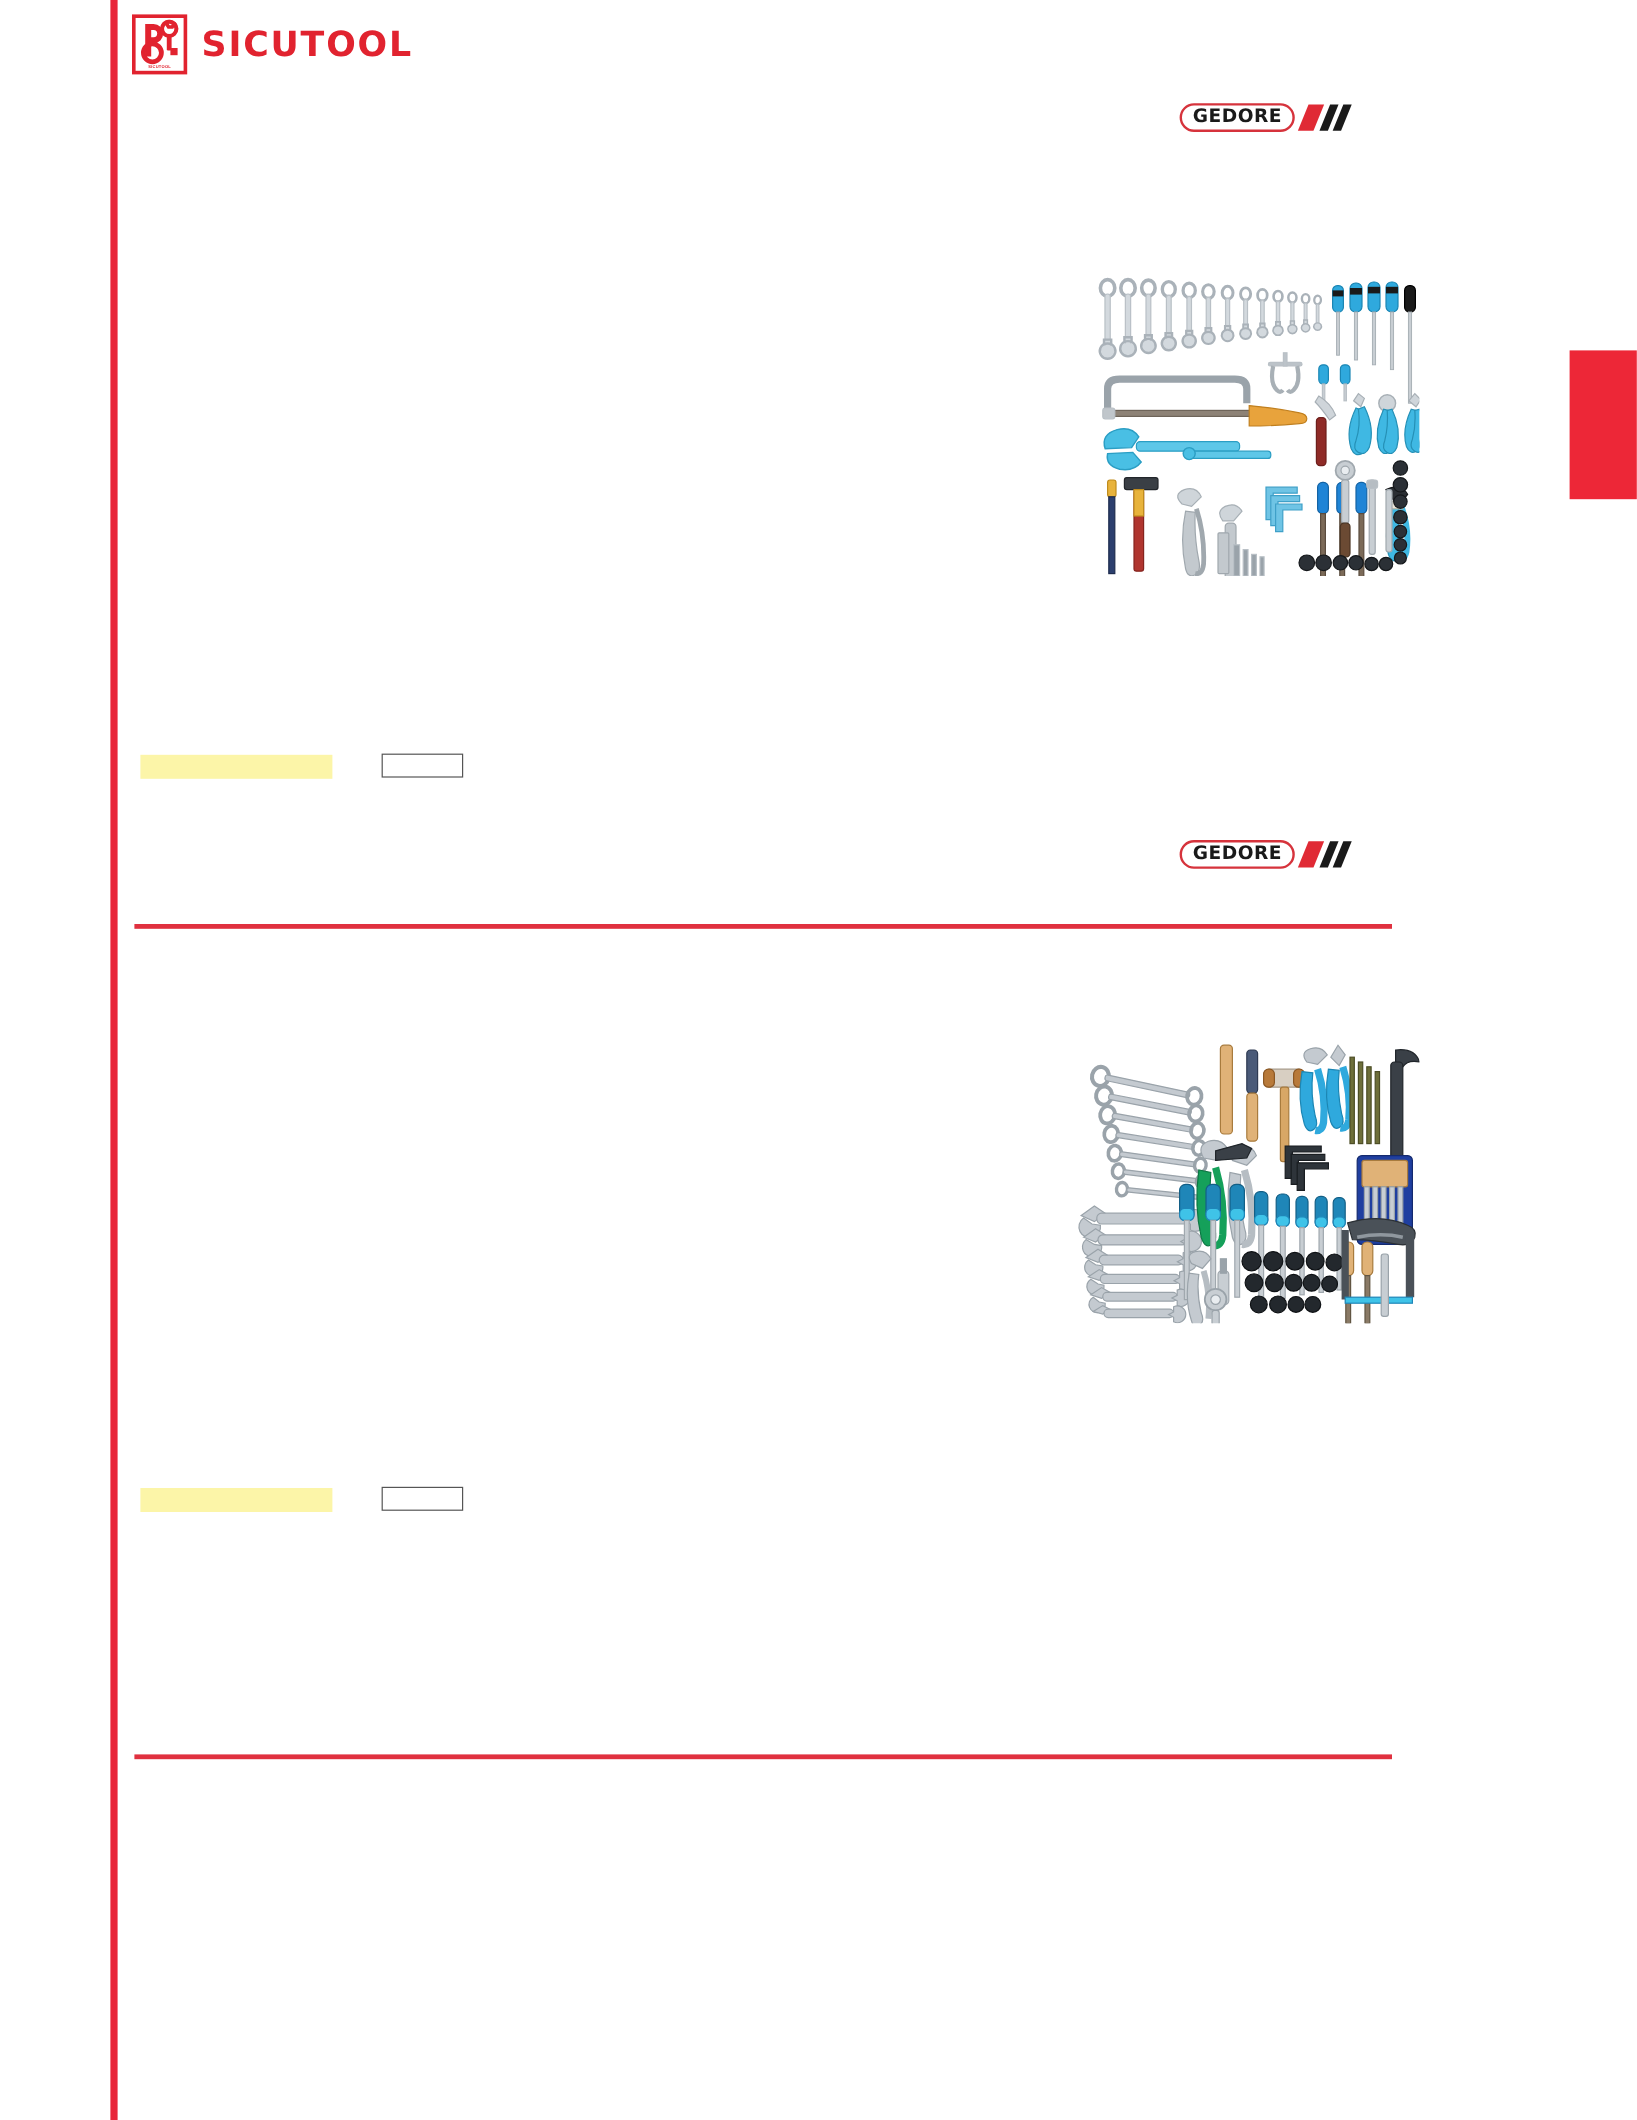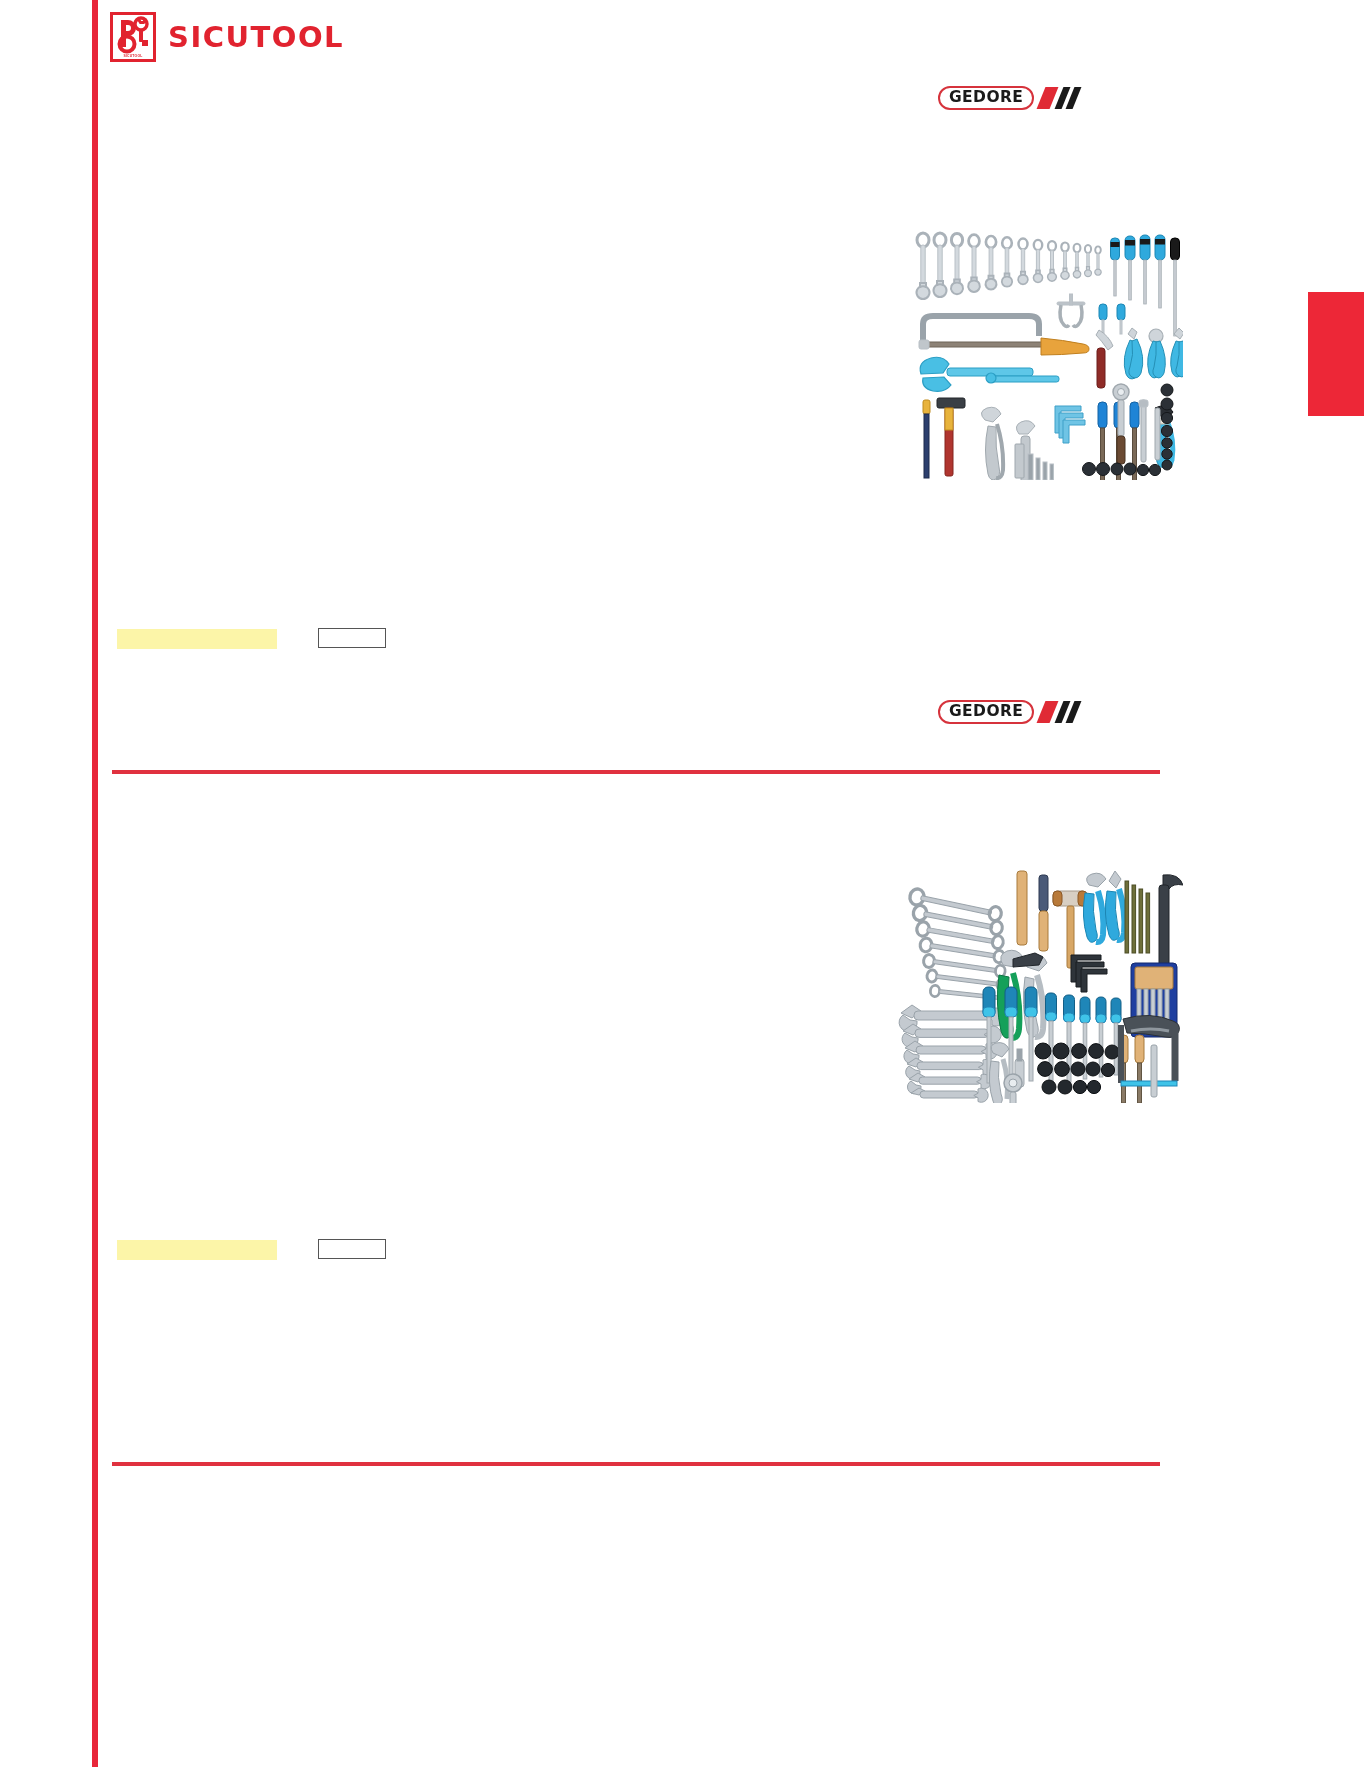--- a/index.html
+++ b/index.html
@@ -88,20 +88,21 @@
     color: #e1232f;
     letter-spacing: 1.5px;
   }
 
   
   .gedore {
     position: absolute;
     display: flex;
     align-items: center;
     gap: 7px;
+    margin-left: 45px;
   }
   .gedore-1 { left: 938px; top: 86px; }
   .gedore-2 { left: 938px; top: 700px; }
 
   .gedore-pill {
     border: 2.4px solid #d6333c;
     border-radius: 14px;
     padding: 1px 9px 2px 9px;
     background: #ffffff;
   }

